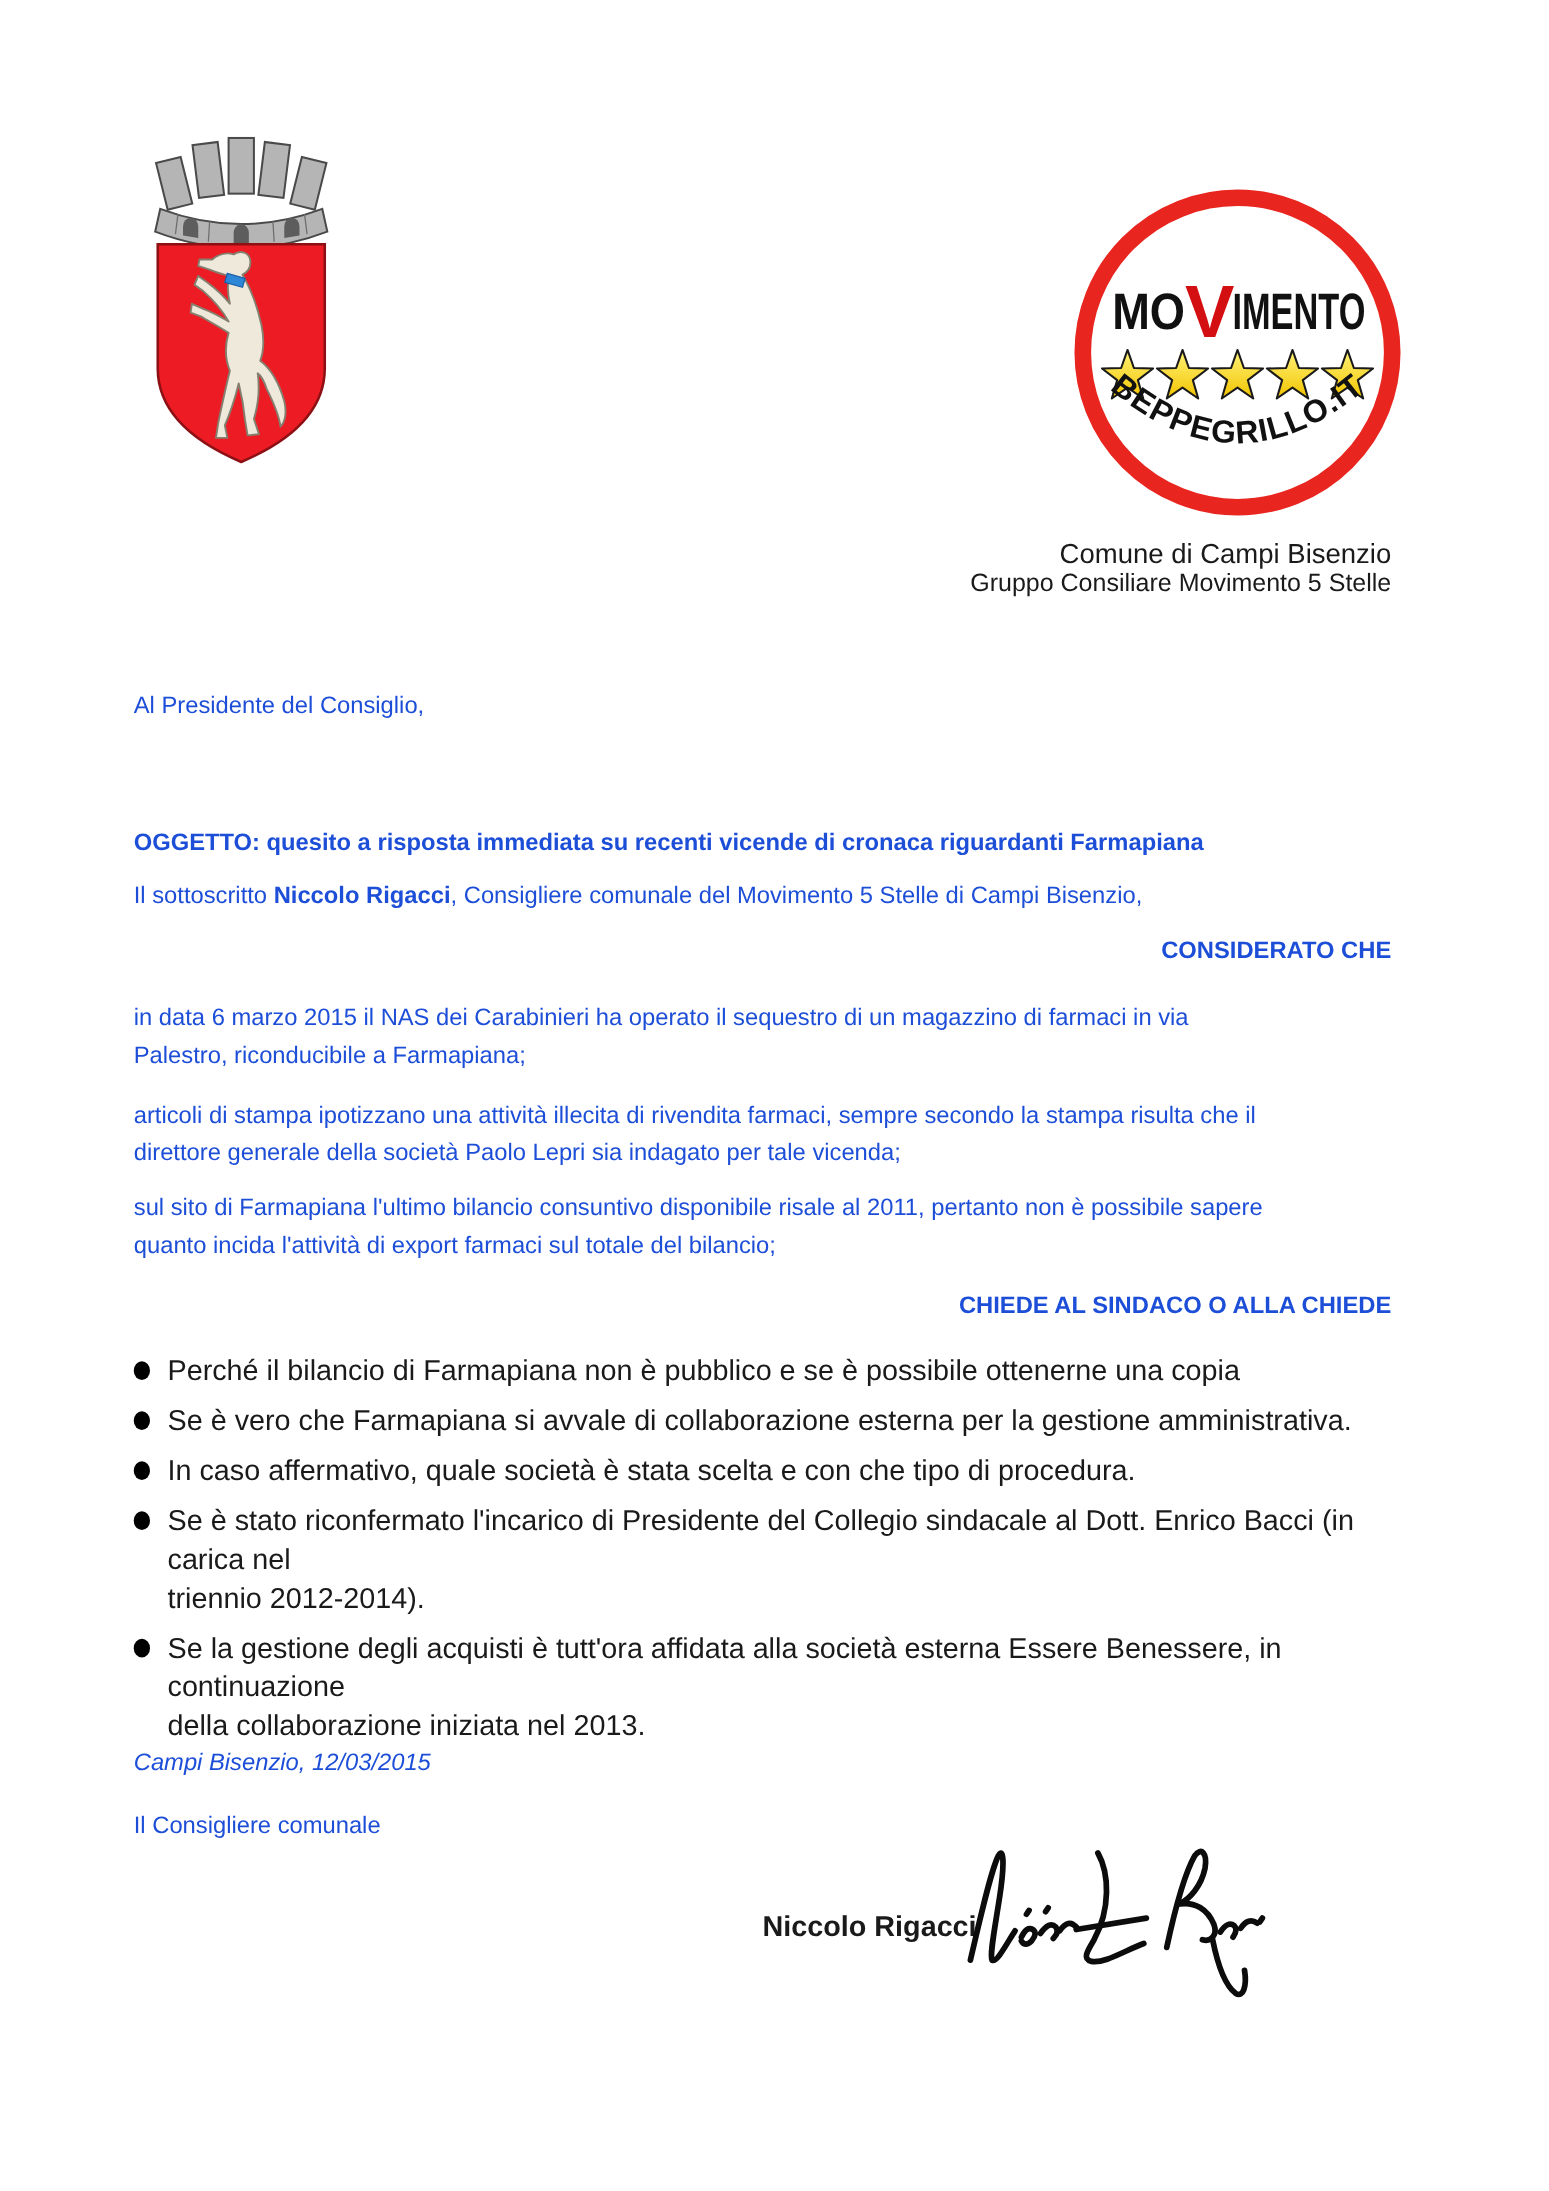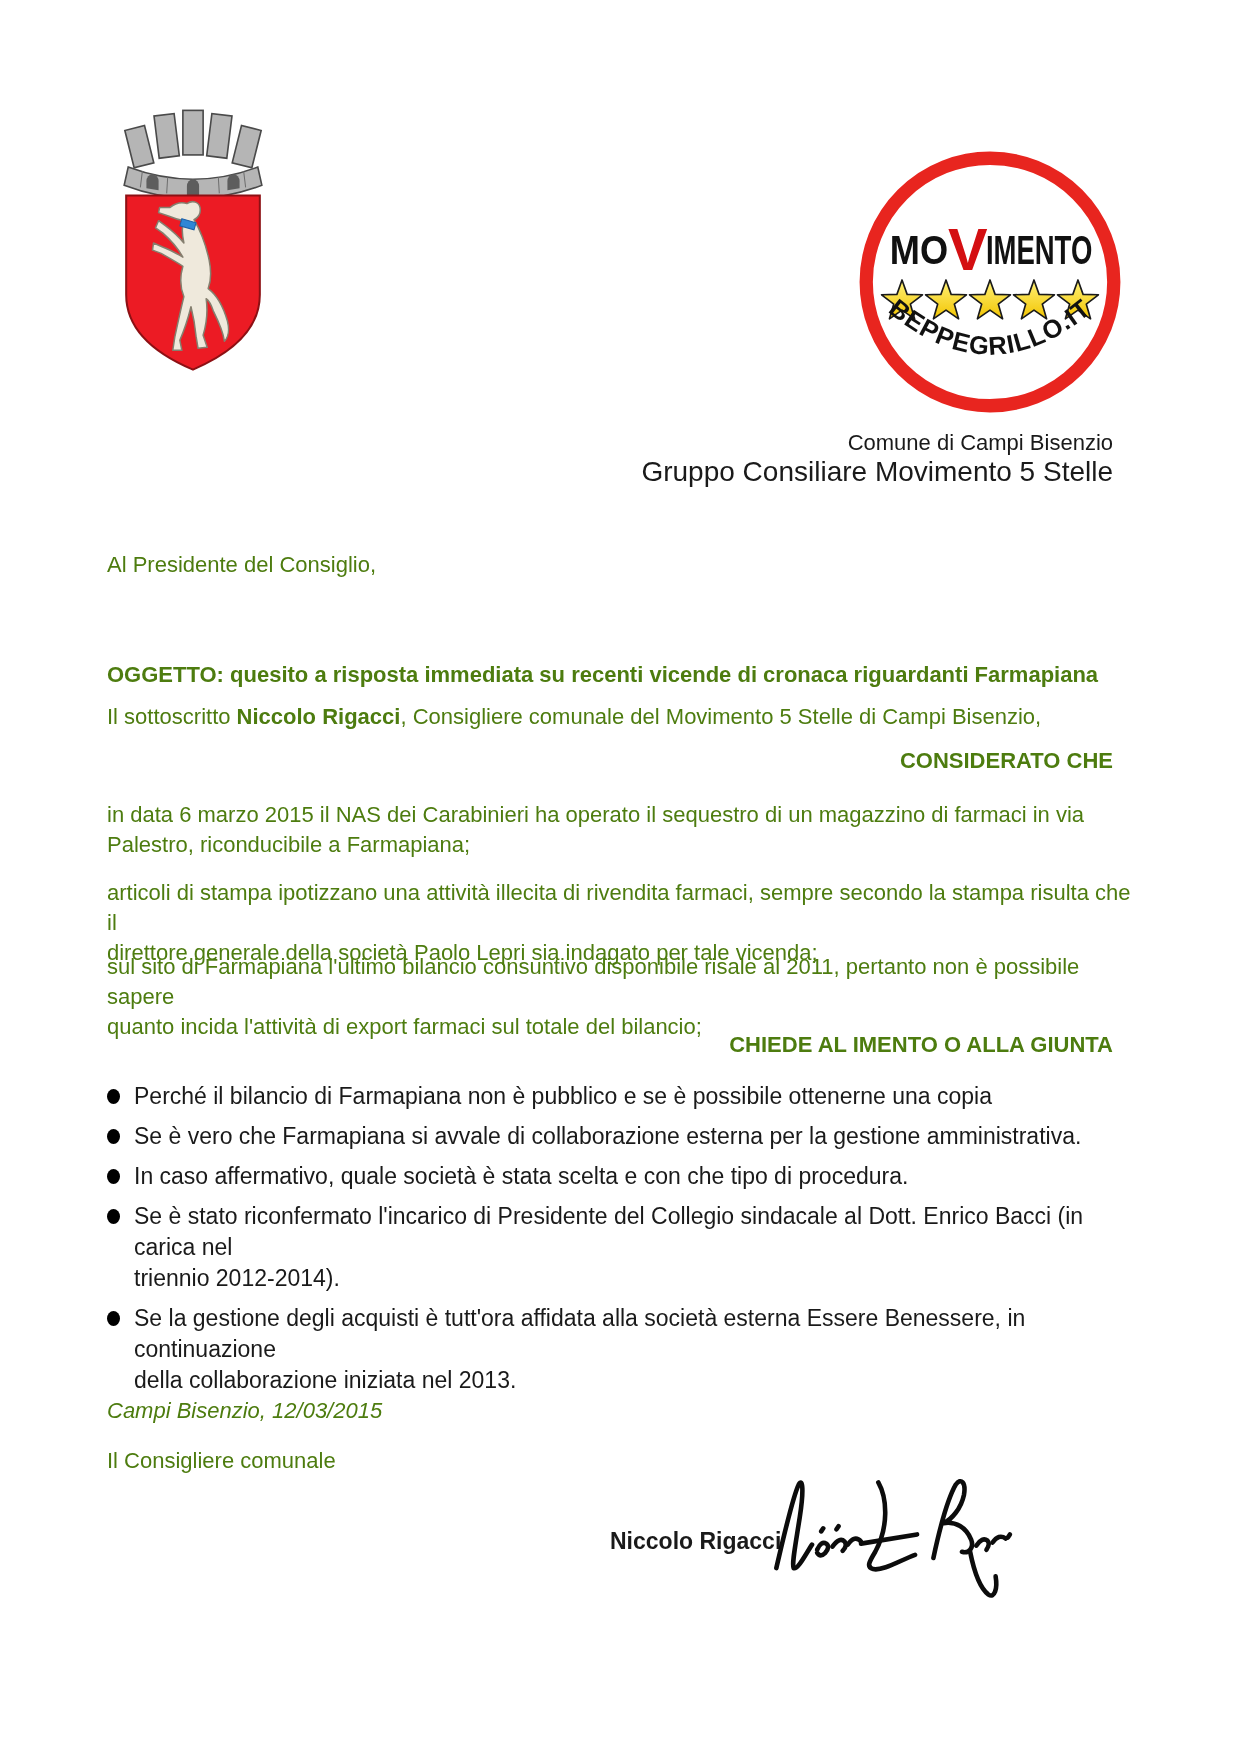--- a/index.html
+++ b/index.html
@@ -8,30 +8,30 @@
     width:1239px;height:1753px;
     background:#ffffff;
     font-family:"Liberation Sans", sans-serif;
     color:#1a1a1a;
     margin:0 auto;
     overflow:hidden;
     padding-left:17px;
   }
   .abs{position:absolute;}
   .body-text{
-    font-size:22px;
+    font-size:19px;
     line-height:30px;
-    color:#4d7c0f;
+    color:#1d4ed8;
     white-space:pre-line;
   }
   .bold{font-weight:bold;}
   .center-col{left:83px;width:1030px;text-align:right;}
   .text-col{left:107px;width:1030px;}
   #title1{top:430px;font-size:22px;}
-  #title2{top:456px;font-size:28px;}
+  #title2{top:456px;font-size:20px;}
   #recipient{top:550px;}
   #subject{top:660px;font-weight:bold;}
   #intro{top:702px;}
   #considerato{top:746px;font-weight:bold;}
   #para1{top:800px;}
   #para2{top:878px;}
   #para3{top:952px;}
   #chiede{top:1030px;font-weight:bold;}
   #bullets{top:1081px;left:107px;width:1035px;margin:0;padding:0;list-style:none;}
   #bullets li{
@@ -153,21 +153,21 @@
 
   <div id="para1" class="abs text-col body-text">in data 6 marzo 2015 il NAS dei Carabinieri ha operato il sequestro di un magazzino di farmaci in via
 Palestro, riconducibile a Farmapiana;</div>
 
   <div id="para2" class="abs text-col body-text">articoli di stampa ipotizzano una attività illecita di rivendita farmaci, sempre secondo la stampa risulta che il
 direttore generale della società Paolo Lepri sia indagato per tale vicenda;</div>
 
   <div id="para3" class="abs text-col body-text">sul sito di Farmapiana l'ultimo bilancio consuntivo disponibile risale al 2011, pertanto non è possibile sapere
 quanto incida l'attività di export farmaci sul totale del bilancio;</div>
 
-  <div id="chiede" class="abs center-col body-text">CHIEDE AL IMENTO O ALLA GIUNTA</div>
+  <div id="chiede" class="abs center-col body-text">CHIEDE AL SINDACO O ALLA CHIEDE</div>
 
   <ul id="bullets" class="abs">
     <li><span class="dot"></span><span>Perché il bilancio di Farmapiana non è pubblico e se è possibile ottenerne una copia</span></li>
     <li><span class="dot"></span><span>Se è vero che Farmapiana si avvale di collaborazione esterna per la gestione amministrativa.</span></li>
     <li><span class="dot"></span><span>In caso affermativo, quale società è stata scelta e con che tipo di procedura.</span></li>
     <li><span class="dot"></span><span>Se è stato riconfermato l'incarico di Presidente del Collegio sindacale al Dott. Enrico Bacci (in carica nel
 triennio 2012-2014).</span></li>
     <li><span class="dot"></span><span>Se la gestione degli acquisti è tutt'ora affidata alla società esterna Essere Benessere, in continuazione
 della collaborazione iniziata nel 2013.</span></li>
   </ul>

